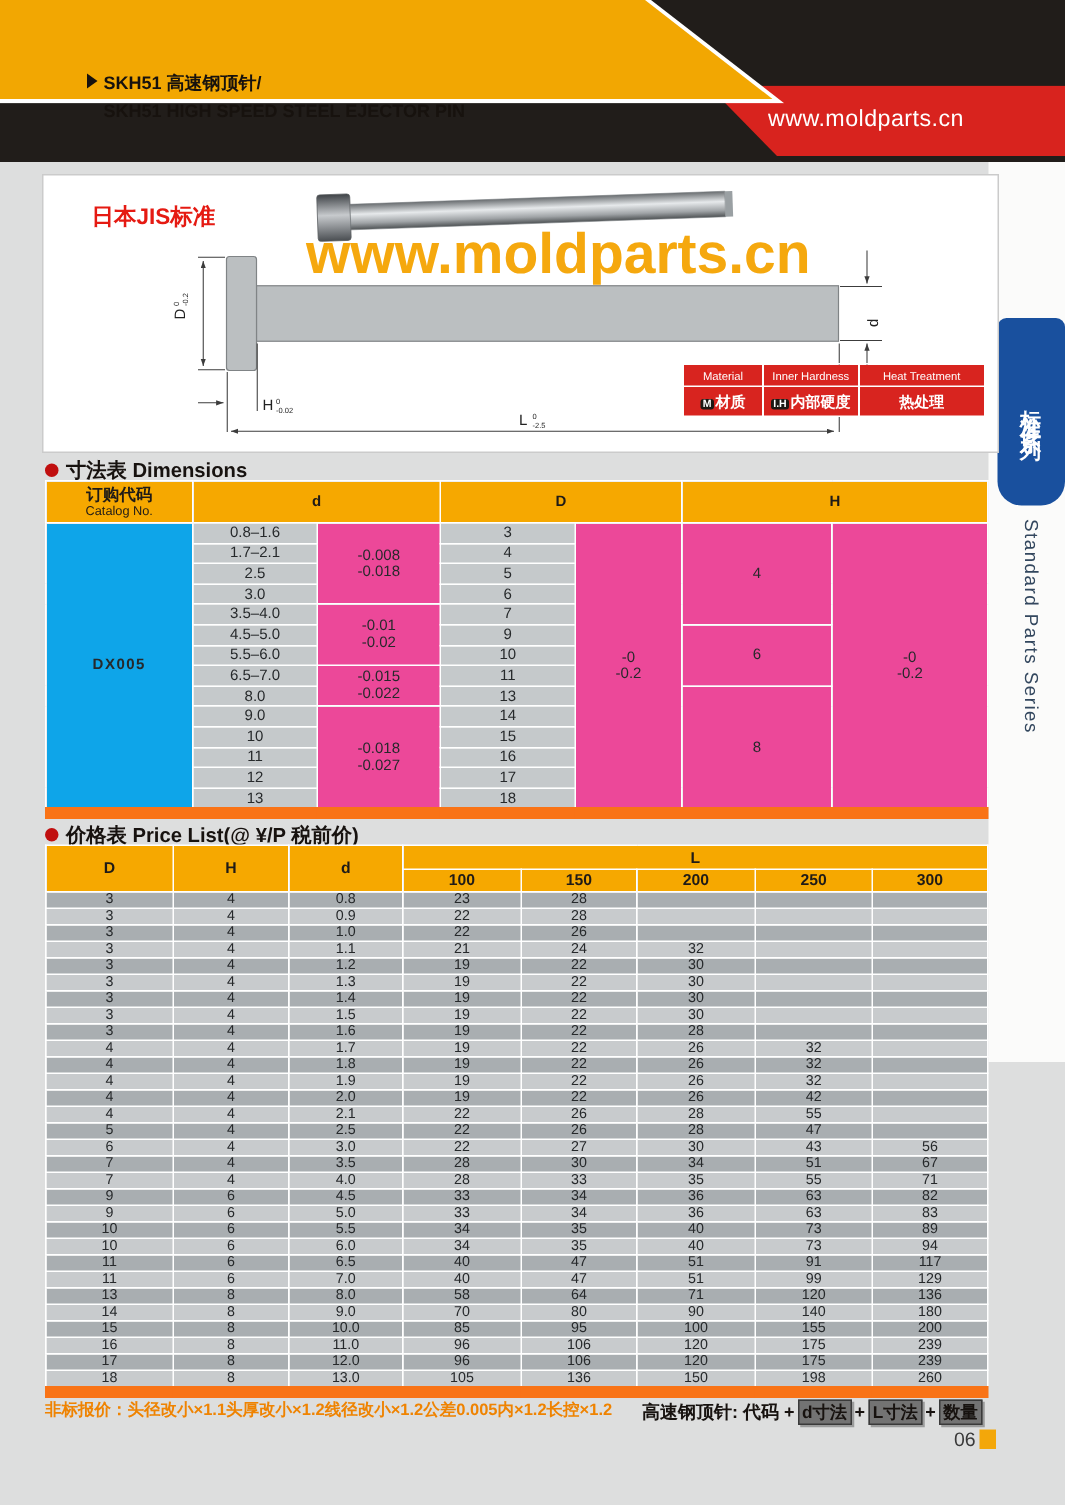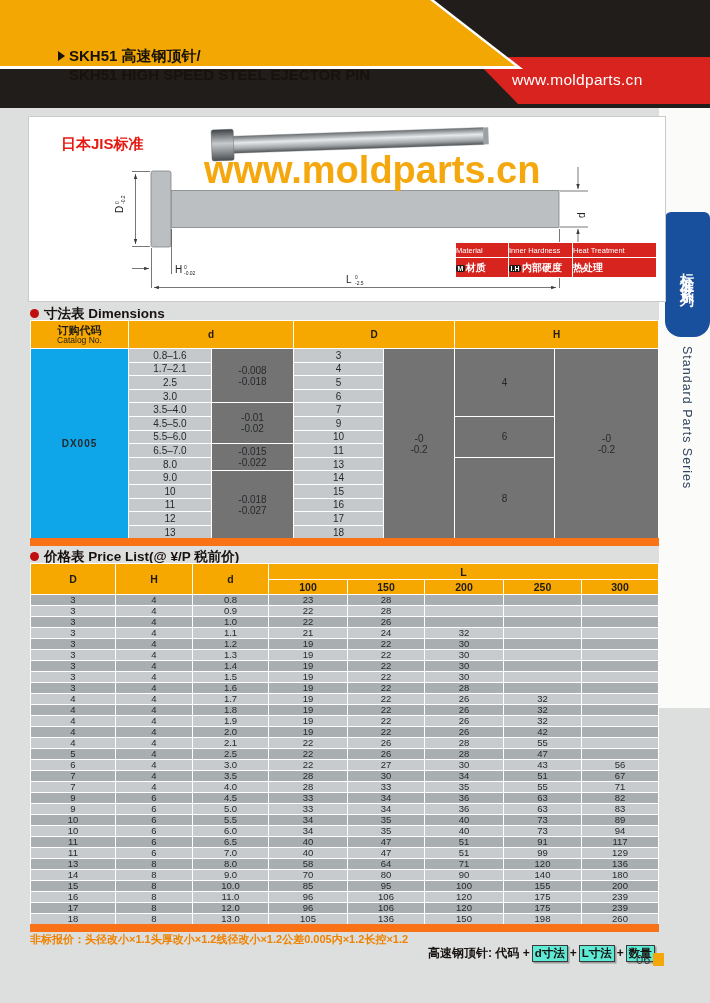--- a/index.html
+++ b/index.html
@@ -4,69 +4,69 @@
 <style>
   html,body{margin:0;padding:0}
   body{position:relative;width:710px;height:1003px;background:#DDDEDE;font-family:"Liberation Sans",sans-serif;overflow:hidden}
   .abs{position:absolute}
   
   #hdr{left:0;top:0;width:710px;height:108px;background:#211D1A}
   #banner-outline{left:0;top:35;width:546px;height:69px;background:#fff;clip-path:polygon(0 0,434px 0,523px 69px,0 69px)}
   #banner{left:0;top:38;width:538px;height:66px;background:#F2A702;clip-path:polygon(0 0,430px 0,515px 66px,0 66px)}
   #redbar{left:458;top:57;width:252px;height:47px;background:#D8231E;clip-path:polygon(14px 0,252px 0,252px 47px,60px 47px)}
   #redbar{left:458px;top:57px}
-  #banner-text{left:58px;top:46px;font-size:15px;font-weight:bold;color:#17120E;line-height:19px;z-index:5}
+  #banner-text{left:58px;top:46px;font-size:12px;font-weight:bold;color:#17120E;line-height:19px;z-index:5}
   .tri{display:inline-block;width:0;height:0;border-left:7px solid #17120E;border-top:5px solid transparent;border-bottom:5px solid transparent;margin-right:4px}
   #site{left:512px;top:71px;color:#fff;font-size:15.5px;z-index:6;letter-spacing:.3px}
   
   #side-strip{left:659px;top:108px;width:51px;height:600px;background:#FBFBFA}
   #blue-tab{left:665px;top:212px;width:45px;height:125px;background:#19509E;border-radius:6px 6px 16px 16px;display:flex;align-items:center;justify-content:center}
   #blue-tab span{writing-mode:vertical-rl;color:#fff;font-size:14px;font-weight:bold;letter-spacing:5px}
   #side-en{left:680px;top:346px;writing-mode:vertical-rl;font-size:12.5px;color:#33475E;letter-spacing:1px}
   
   #whitebox{left:28px;top:116px;width:638px;height:186px;background:#fff;border:1px solid #CBCBCB;box-sizing:border-box}
   #jis{left:32px;top:18px;font-size:15px;font-weight:bold;color:#E51A12}
   #wmark{left:175px;top:32px;font-size:38px;font-weight:bold;color:#F5A402;white-space:nowrap;opacity:.95;z-index:3}
   #draw{left:0;top:0;z-index:2}
   
   #mat{left:455px;top:242px;border-collapse:collapse;table-layout:fixed;width:201px;z-index:4}
-  #mat th,#mat td{border:1px solid #fff;padding:0;text-align:left;overflow:hidden}
+  #mat th,#mat td{border:1px solid #fff;padding:0;text-align:center;overflow:hidden}
   #mat .en th{background:#D8241F;color:#fff;font-size:7.5px;font-weight:normal;height:14px}
   #mat .zh td{background:#D8241F;color:#fff;font-size:10px;font-weight:bold;height:19px}
   #mat .val td{background:#C9CCCE;color:#1F2224;font-size:9.5px;font-weight:bold;height:18px}
   .badge{display:inline-block;background:#1C1814;color:#fff;border-radius:2px;font-size:7px;padding:0 1.5px;margin-right:1px;font-weight:bold}
   
   .sec-title{font-size:13.5px;font-weight:bold;color:#17120F;white-space:nowrap}
   .dot{display:inline-block;width:9px;height:9px;border-radius:50%;background:#C00F0F;margin-right:5px}
   #dims-title{left:30px;top:305px}
   #price-title{left:30px;top:548px}
   
   .gtab{border-collapse:collapse;table-layout:fixed;width:628px;border-bottom:8px solid #f97316}
   .gtab th,.gtab td{border:1px solid #fff;padding:0;text-align:center;font-size:10px;color:#26292B;overflow:hidden;white-space:nowrap}
   .gtab thead th{background:#F6A800;font-weight:bold;color:#1F1B17}
   #dims-table{left:30px;top:320px}
   #dims-table thead th{height:27px}
   #dims-table td{height:12.6px;line-height:11px}
   .cat-hdr-zh{font-size:11px;font-weight:bold;line-height:12px}
   .cat-hdr-en{font-size:8.5px;font-weight:normal;line-height:9px}
   .c-light{background:#C5C9CB}
-  .c-mid{background:#737373}
+  .c-mid{background:#ec4899}
   .tol{font-size:9.5px;line-height:10.5px}
   .cat{background:#0ea5e9;font-size:19px;font-weight:bold;color:#C2211D;letter-spacing:1px}
   #price-table{left:30px;top:563px}
   #price-table thead th{font-size:10.5px}
   #price-table .hr1 th{height:15px}
   #price-table .hr2 th{height:14px}
   #price-table td{height:10px;font-size:9.5px;line-height:10px}
   .r-dark td{background:#A9AEB1}
   .r-light td{background:#C8CBCD}
   
   #note{left:30px;top:932px;font-size:11px;font-weight:bold;color:#EF8301;white-space:nowrap}
   #order{left:428px;top:929px;font-size:12px;font-weight:bold;color:#17120F;white-space:nowrap}
-  .obox{display:inline-block;border:1px solid #3A3A3A;box-shadow:1.5px 1.5px 0 rgba(90,90,90,.5);padding:0 2px;margin:16px 2px;font-size:11.5px;background:#5eead4}
+  .obox{display:inline-block;border:1px solid #3A3A3A;box-shadow:1.5px 1.5px 0 rgba(90,90,90,.5);padding:0 2px;margin:4px 2px;font-size:11.5px;background:#737373}
   #pagenum{left:636px;top:952px;font-size:13px;font-weight:normal;color:#3A3A3A}
   .page-sq{display:inline-block;width:11px;height:13px;background:#F3A70A;margin-left:3px;vertical-align:-2px}
 </style>
 </head>
 <body>
 
 <div class="abs" id="hdr"></div>
 <div class="abs" id="redbar"></div>
 <div class="abs" id="banner-outline"></div>
 <div class="abs" id="banner"></div>

